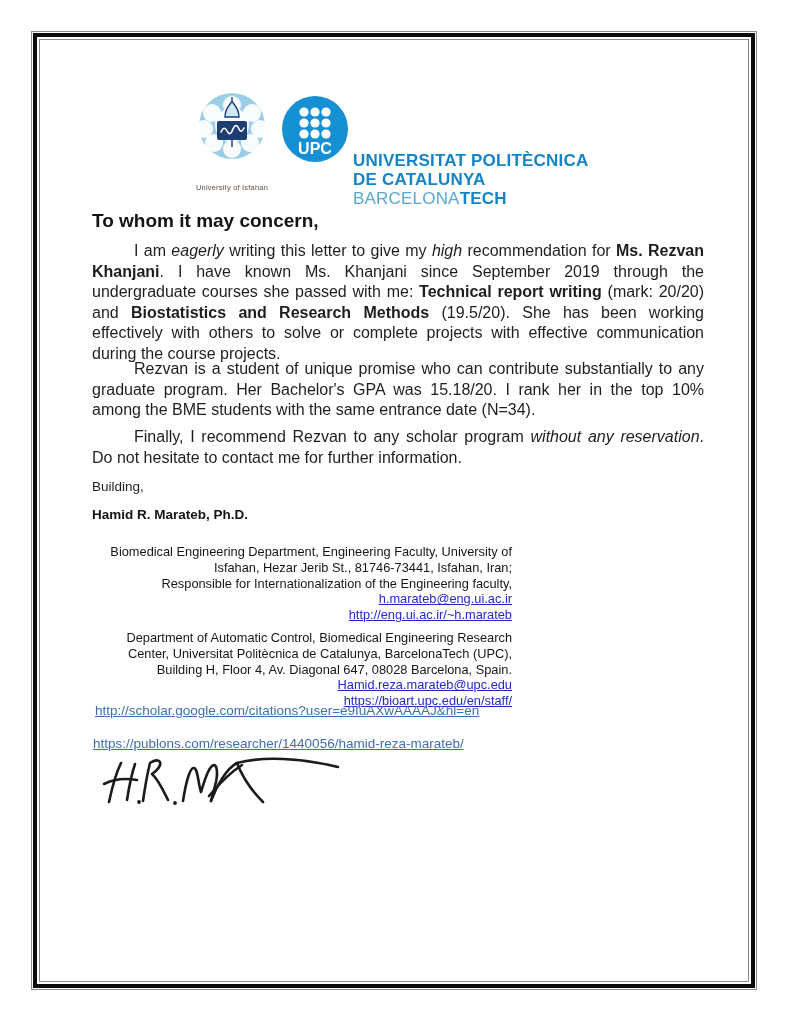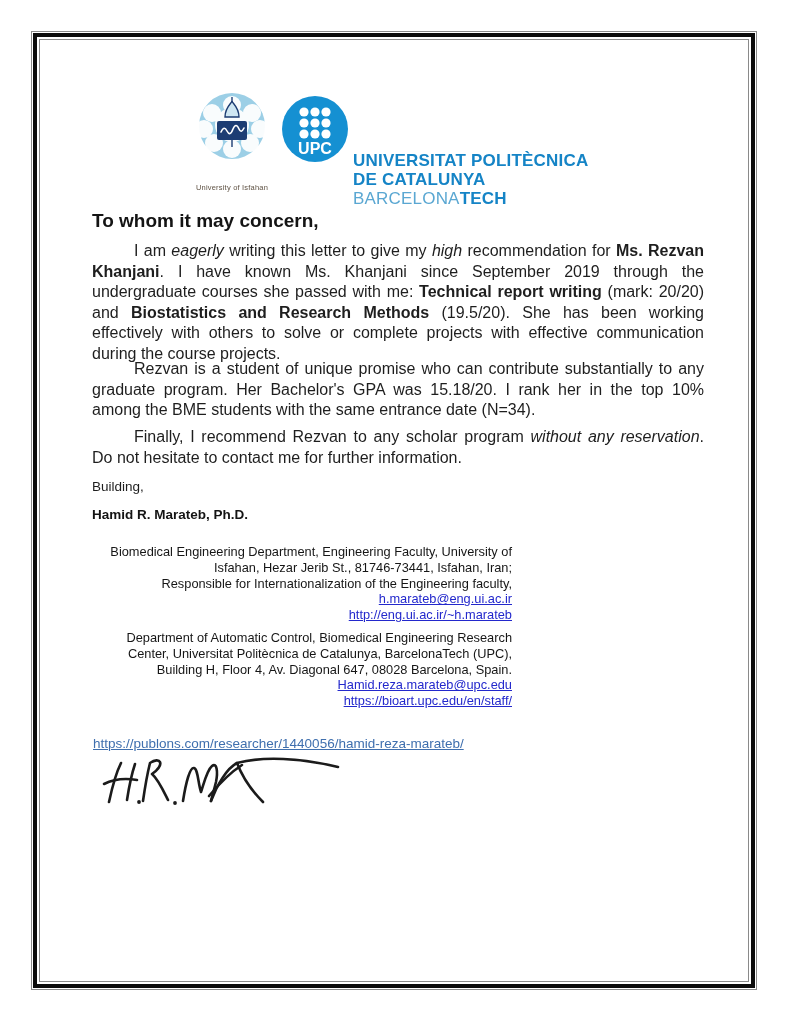--- a/index.html
+++ b/index.html
@@ -106,20 +106,23 @@
   </div>
 
   <div class="abs aff" style="top:618px;">
     <div class="afftext">Department of Automatic Control, Biomedical Engineering Research
 Center, Universitat Politècnica de Catalunya, BarcelonaTech (UPC),
 Building H, Floor 4, Av. Diagonal 647, 08028 Barcelona, Spain.</div>
     <a class="hardlink" href="#">Hamid.reza.marateb@upc.edu</a><br>
     <a class="hardlink" href="#">https://bioart.upc.edu/en/staff/</a>
   </div>
 
+  <div class="abs" style="left:95px; top:701px;">
+    <a class="softlink" href="#">http://scholar.google.com/citations?user=e9IuAXwAAAAJ&amp;hl=en</a>
+  </div>
   <div class="abs" style="left:93px; top:734px;">
     <a class="softlink" href="#">https://publons.com/researcher/1440056/hamid-reza-marateb/</a>
   </div>
 
   <div class="abs sig">
     <svg width="250" height="54" viewBox="0 0 250 54">
       <g fill="none" stroke="#1b1b1b" stroke-width="2.6" stroke-linecap="round" stroke-linejoin="round">
         <path d="M14,46 C17,32 21,17 26,7"></path>
         <path d="M32,44 C34,31 37,17 40,8"></path>
         <path d="M9,28 C19,23 30,22 42,24"></path>

